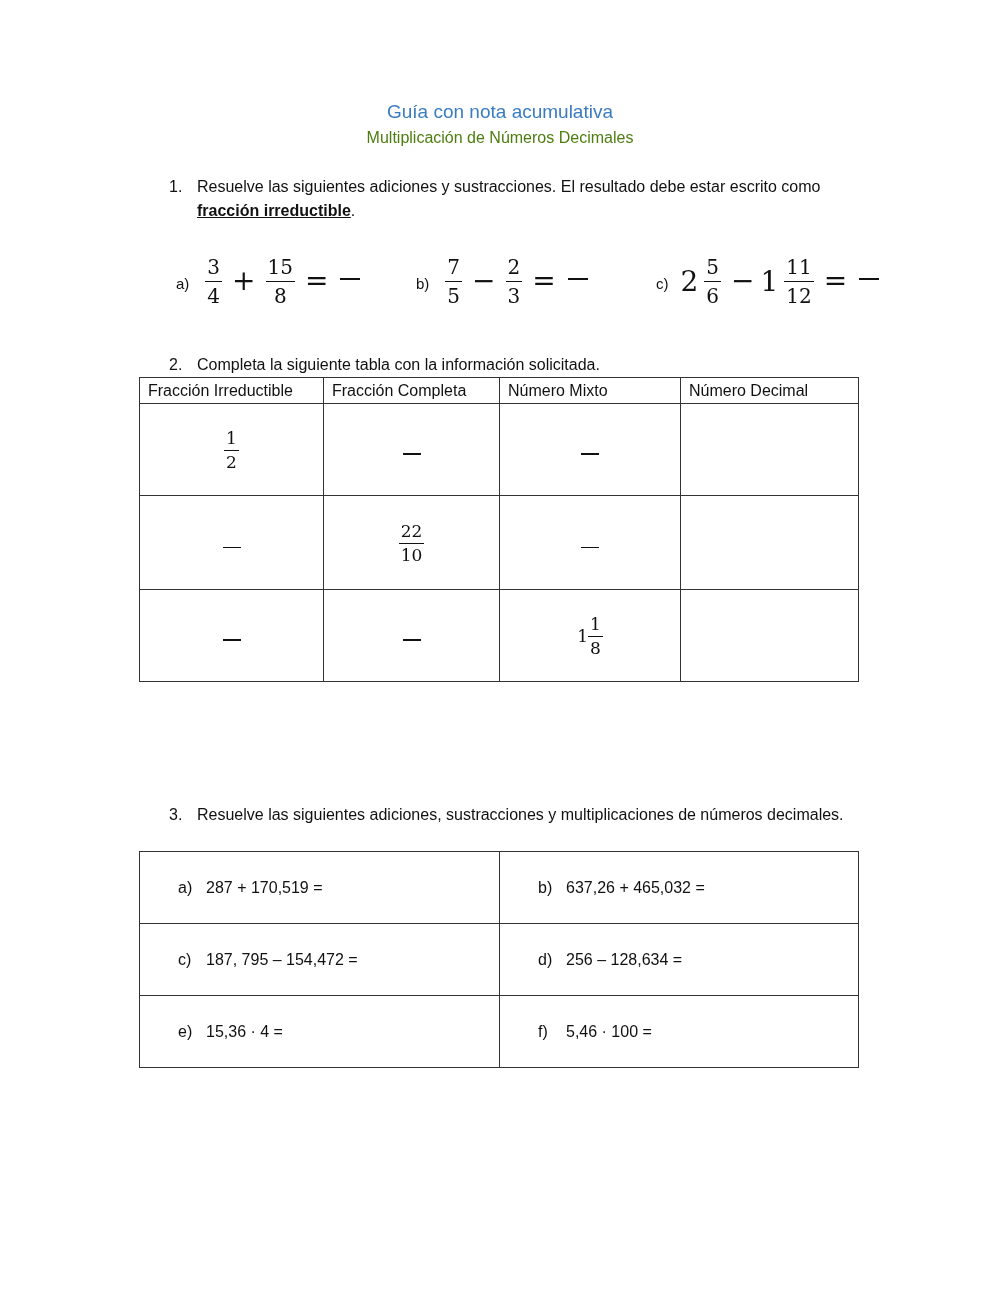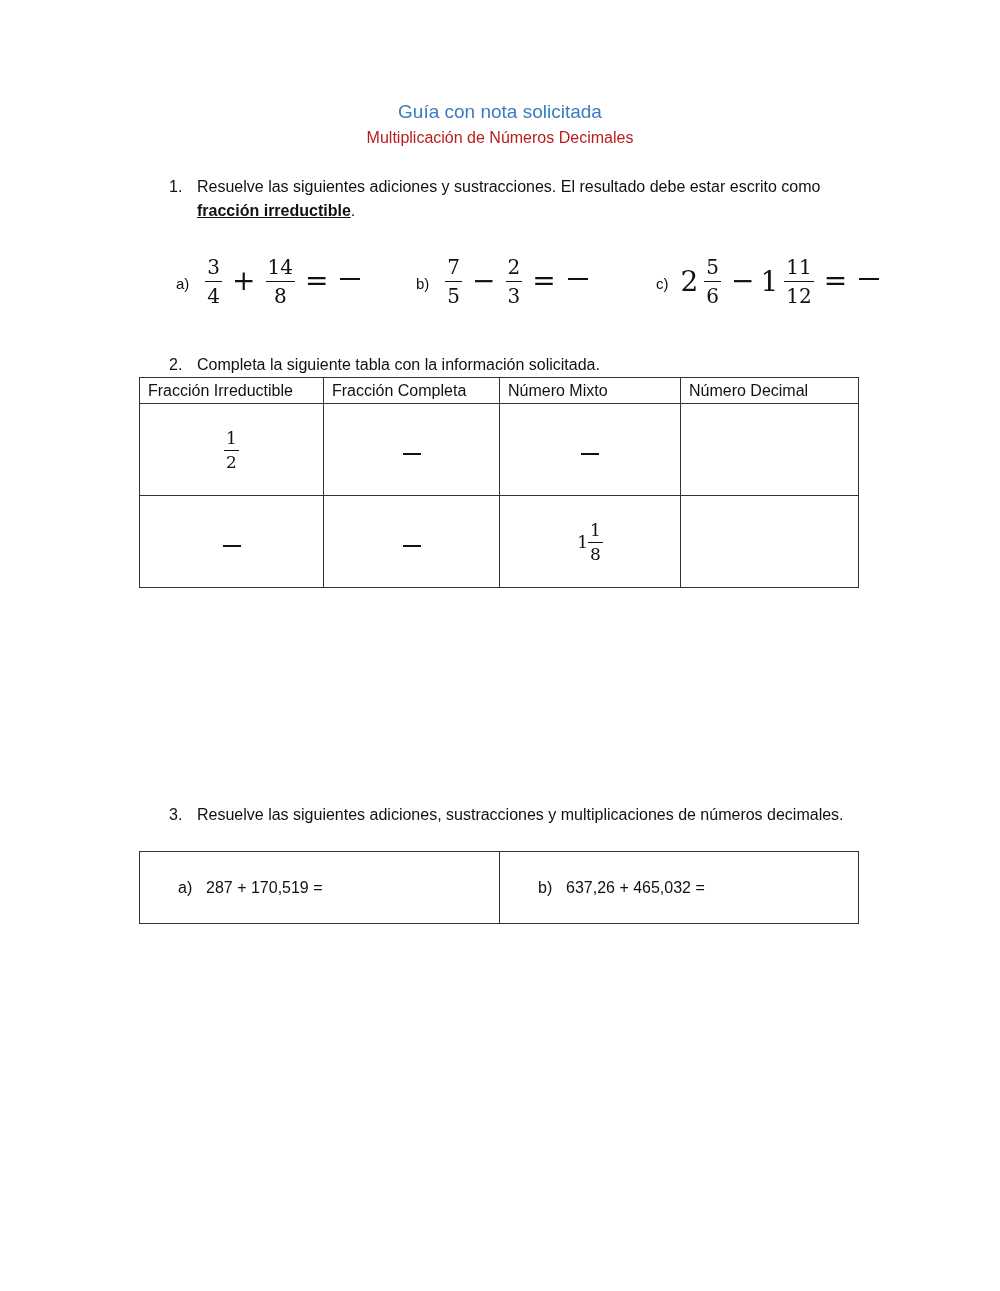--- a/index.html
+++ b/index.html
@@ -1,18 +1,18 @@
 <!DOCTYPE html>
 <html><head>
 <meta charset="utf-8">
 <style>
   html, body { margin: 0; padding: 0; background: #ffffff; }
   body { width: 1000px; height: 1291px; position: relative; font-family: "Liberation Sans", sans-serif; color: #111; overflow: hidden; }
   .title { position: absolute; top: 101px; left: 0; width: 1000px; text-align: center; color: #3a7cc0; font-size: 19px; }
-  .subtitle { position: absolute; top: 129px; left: 0; width: 1000px; text-align: center; color: #b91c1c; font-size: 16px; }
+  .subtitle { position: absolute; top: 129px; left: 0; width: 1000px; text-align: center; color: #4d7c0f; font-size: 16px; }
   .q { position: absolute; left: 169px; font-size: 16px; line-height: 24px; }
   .q .num { display: inline-block; width: 28px; }
   .q .text { display: inline-block; vertical-align: top; width: 660px; }
   .bold-u { font-weight: bold; text-decoration: underline; }
 
   .exprs { position: absolute; top: 250px; left: 0; width: 1000px; height: 70px; }
   .expr { position: absolute; top: 0; display: flex; align-items: center; height: 62px; font-family: "DejaVu Serif", serif; }
   .lbl { font-family: "Liberation Sans", sans-serif; font-size: 15px; margin-right: 12px; margin-top: 4px; }
   .frac { display: inline-flex; flex-direction: column; align-items: center; font-size: 20px; line-height: 24px; margin: 0 4px; }
   .frac .n { padding: 0 2px 2px; border-bottom: 1.5px solid #111; }
@@ -32,37 +32,37 @@
   .mixed { display: inline-flex; align-items: center; font-size: 17px; }
   .dec { font-family: "Liberation Sans", sans-serif; font-size: 16px; display: block; margin-top: -20px; }
 
   table.t3 { position: absolute; top: 851px; left: 139px; border-collapse: collapse; width: 720px; }
   table.t3 td { border: 1px solid #333; height: 71px; font-size: 16px; padding: 0; vertical-align: middle; }
   table.t3 td .lt { display: inline-block; width: 28px; margin-left: 38px; }
 </style>
 </head>
 <body>
 
-<div class="title">Guía con nota solicitada</div>
+<div class="title">Guía con nota acumulativa</div>
 <div class="subtitle">Multiplicación de Números Decimales</div>
 
 <div class="q" style="top:175px;">
   <span class="num">1.</span><span class="text"><span>Resuelve las siguientes adiciones y sustracciones. El resultado debe estar escrito como </span><span class="bold-u">fracción irreductible</span><span>.</span></span>
 </div>
 
 <div class="exprs">
   <div class="expr" style="left:176px;">
     <span class="lbl">a)</span>
     <span class="frac">
         <span class="n">3</span>
         <span class="d">4</span>
       </span>
     <span class="op">+</span>
     <span class="frac">
-        <span class="n">14</span>
+        <span class="n">15</span>
         <span class="d">8</span>
       </span>
     <span class="op">=</span>
     <span class="blank"></span>
   </div>
   <div class="expr" style="left:416px;">
     <span class="lbl">b)</span>
     <span class="frac">
         <span class="n">7</span>
         <span class="d">5</span>
@@ -107,20 +107,29 @@
   </tr>
   <tr style="height:92px;">
     <td><span class="tfrac">
             <span class="n">1</span>
             <span class="d">2</span>
           </span></td>
     <td><span class="cell-blank"></span></td>
     <td><span class="cell-blank"></span></td>
     <td></td>
   </tr>
+  <tr style="height:94px;">
+    <td><span class="cell-blank thin"></span></td>
+    <td><span class="tfrac">
+            <span class="n">22</span>
+            <span class="d">10</span>
+          </span></td>
+    <td><span class="cell-blank thin"></span></td>
+    <td></td>
+  </tr>
   <tr style="height:92px;">
     <td><span class="cell-blank"></span></td>
     <td><span class="cell-blank"></span></td>
     <td><span class="mixed">
             <span>1</span>
             <span class="tfrac">
               <span class="n">1</span>
               <span class="d">8</span>
             </span>
           </span></td>
@@ -132,14 +141,22 @@
 <div class="q" style="top:803px;">
   <span class="num">3.</span><span class="text">Resuelve las siguientes adiciones, sustracciones y multiplicaciones de números decimales.</span>
 </div>
 
 <table class="t3">
   <tbody>
       <tr>
     <td style="width:359px;"><span class="lt">a)</span><span>287 + 170,519 =</span></td>
     <td><span class="lt">b)</span><span>637,26 + 465,032 =</span></td>
   </tr>
+  <tr>
+    <td><span class="lt">c)</span><span>187, 795 – 154,472 =</span></td>
+    <td><span class="lt">d)</span><span>256 – 128,634 =</span></td>
+  </tr>
+  <tr>
+    <td><span class="lt">e)</span><span>15,36 · 4 =</span></td>
+    <td><span class="lt">f)</span><span>5,46 · 100 =</span></td>
+  </tr>
 </tbody>
   </table>
 
 </body></html>

